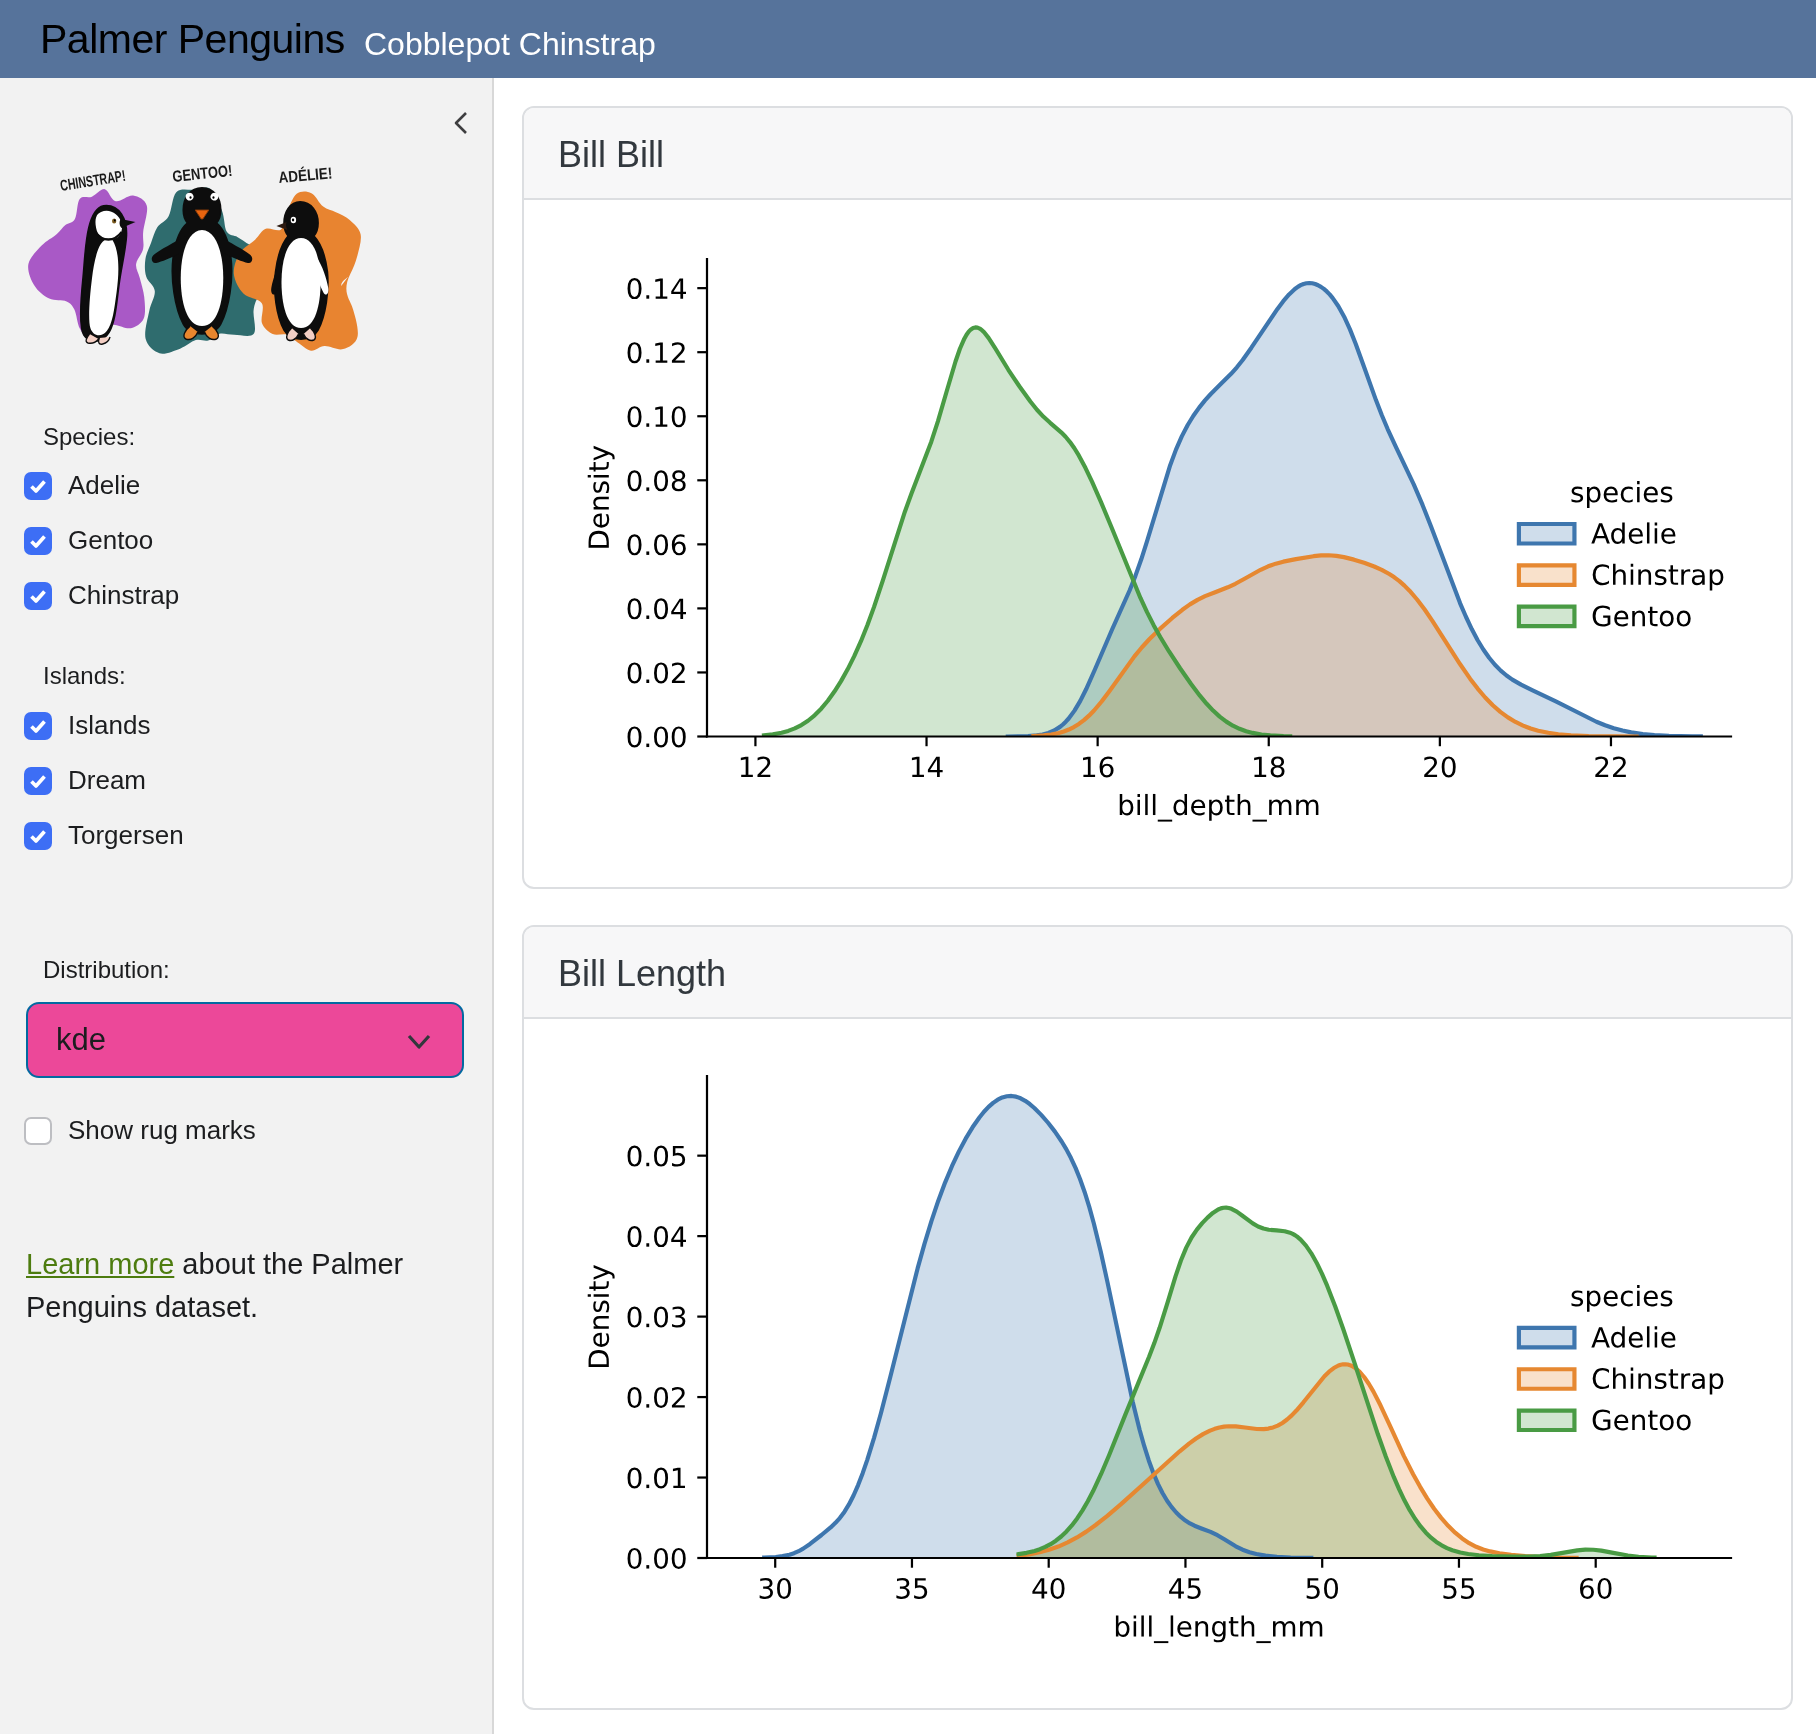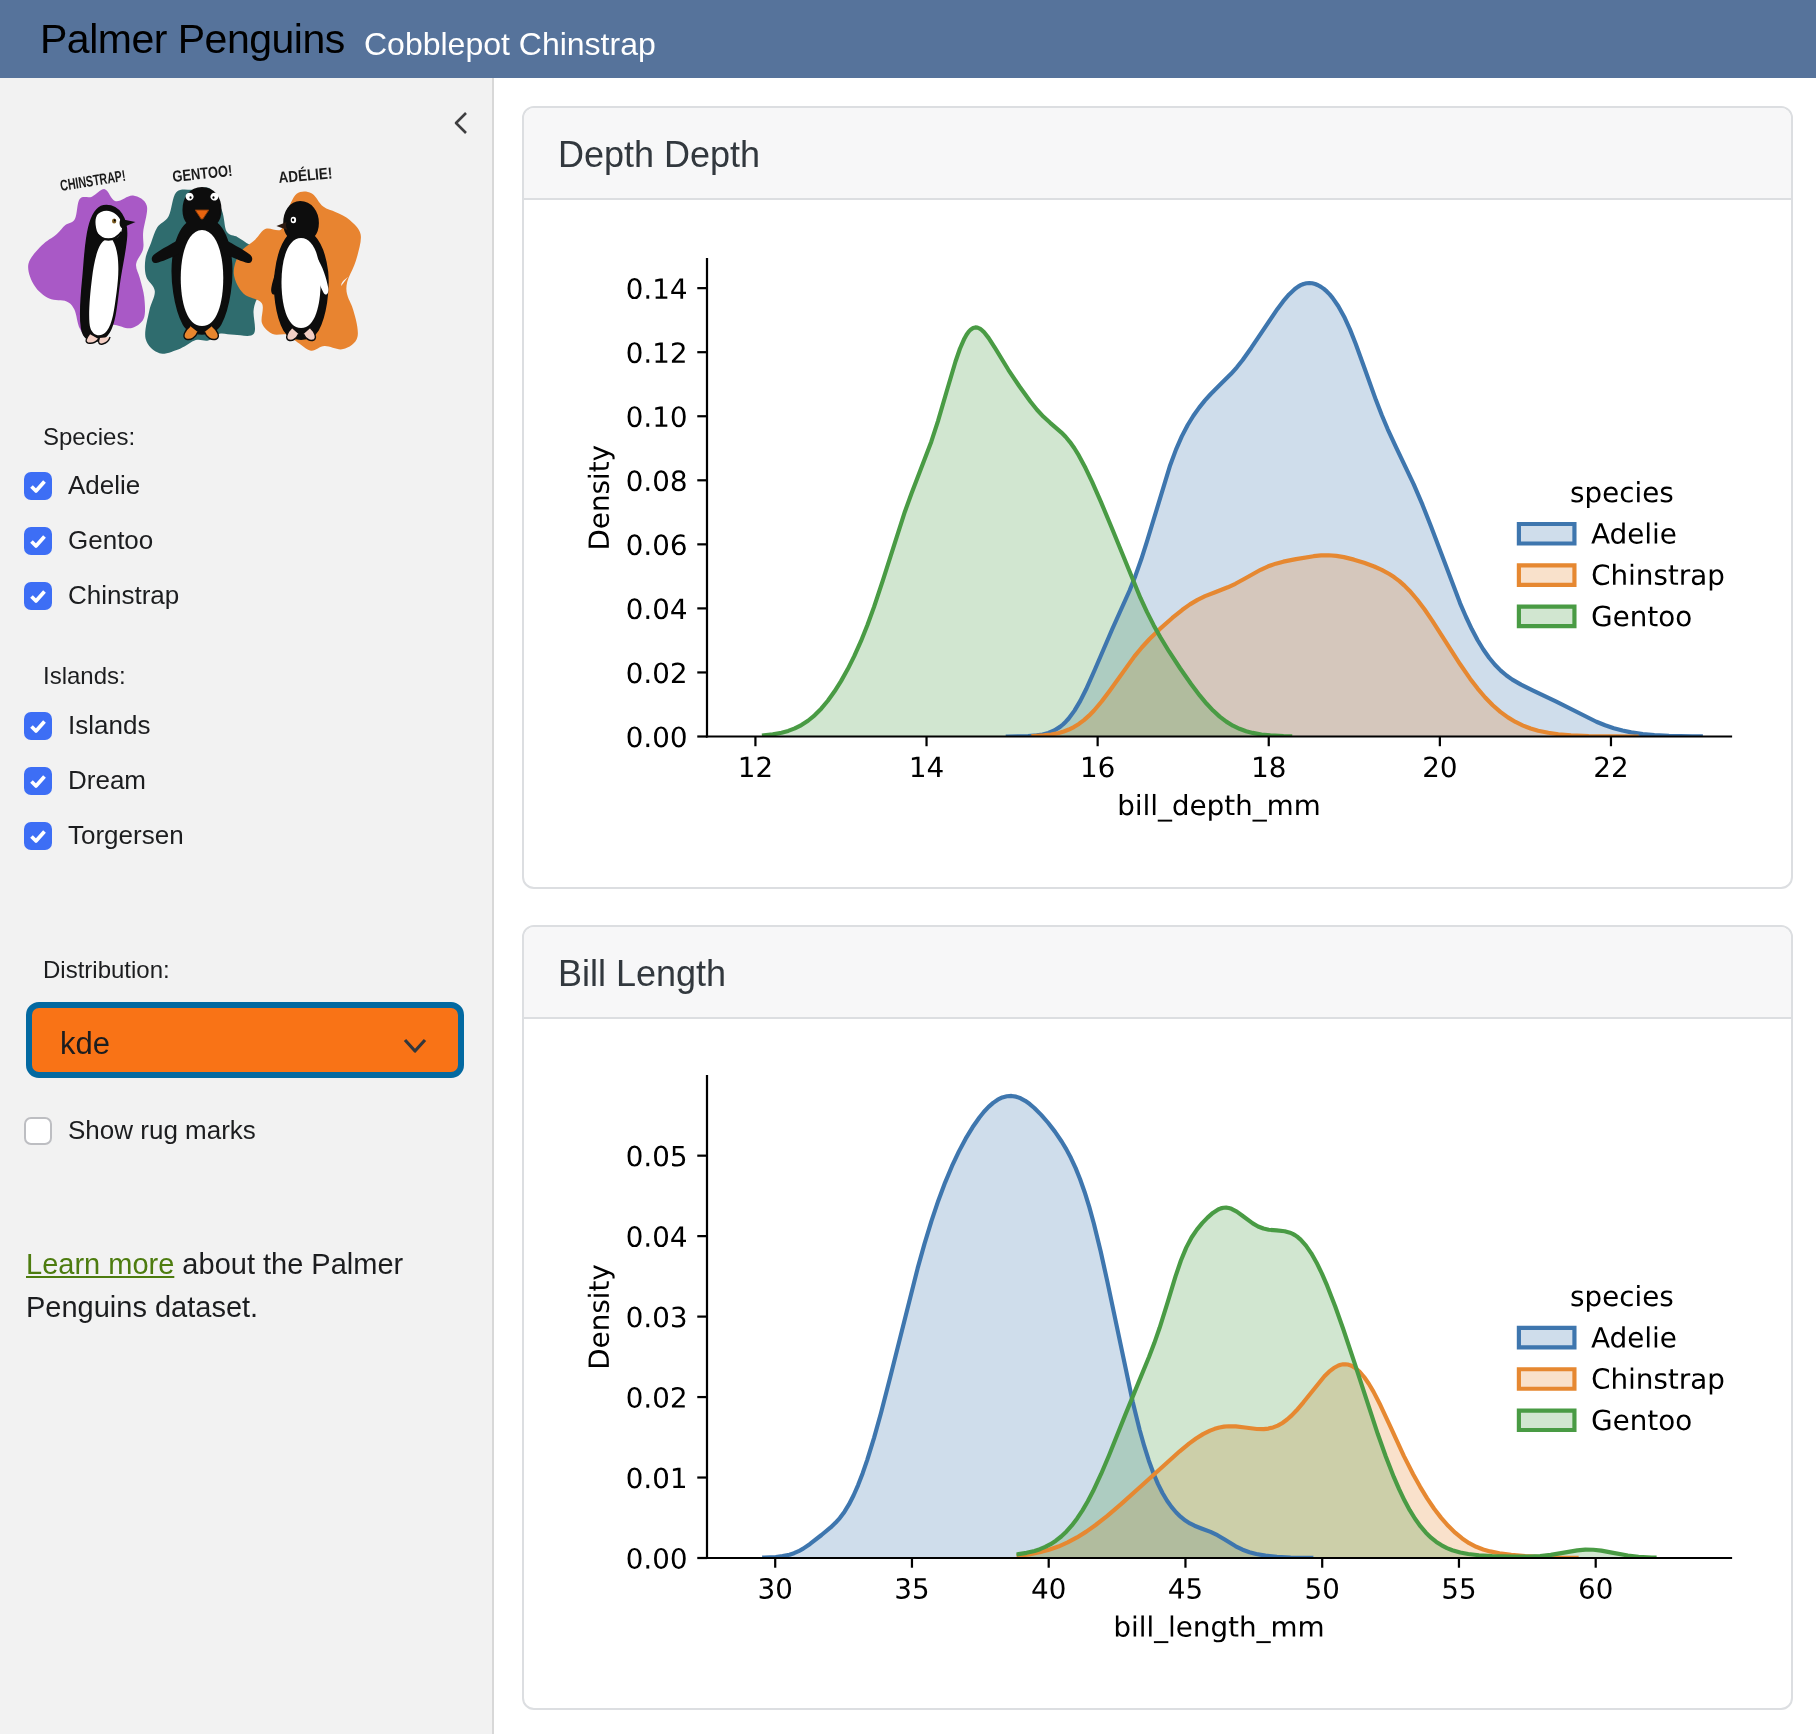--- a/index.html
+++ b/index.html
@@ -5,22 +5,22 @@
 #page { position:relative; width:1816px; height:1734px; overflow:hidden; }
 #hdr { position:absolute; left:0; top:0; width:1816px; height:78px; background:#56739b; }
 #hdr .t1 { position:absolute; left:40px; top:16px; font-size:41px; color:#000000; letter-spacing:-0.5px; }
 #hdr .t2 { position:absolute; left:364px; top:26px; font-size:32px; color:#fff; }
 #sidebar { position:absolute; left:0; top:78px; width:494px; height:1656px; background:#f2f2f2; border-right:2px solid #d8d8d8; }
 .lbl { position:absolute; left:43px; font-size:24px; color:#1c1d1f; }
 .cb { position:absolute; left:24px; width:28px; height:28px; border-radius:7px; }
 .cb.on { background:#3d6ef5; }
 .cb.off { background:#fff; border:2px solid #bdbec2; }
 .cblab { position:absolute; left:68px; font-size:26px; color:#1c1d1f; }
-#page .select { position:absolute; left:26px; top:924px; width:438px; height:76px; background:#f97316;
-  border:6px solid #0369a1; border-radius:13px; }
+#page .select { position:absolute; left:26px; top:924px; width:438px; height:76px; background:#ec4899;
+  border:2px solid #0369a1; border-radius:13px; }
 .select .val { position:absolute; left:28px; top:18px; font-size:31px; color:#1c1d1f; }
 #learn { position:absolute; left:26px; top:1165px; width:420px; font-size:29px; line-height:43px; color:#1c1d1f; }
 #learn a { color:#4d7c0f; text-decoration:underline; }
 .card { position:absolute; left:522px; width:1271px; background:#fff; border:2px solid #dcdee1; border-radius:12px; }
 .cardhdr { position:absolute; left:0; top:0; right:0; height:92px; background:#f7f7f8; border-bottom:2px solid #dcdee1;
   border-radius:10px 10px 0 0; }
 .cardhdr .title { position:absolute; left:34px; top:26px; font-size:36px; color:#32383e; }
 svg.fig { position:absolute; }
 </style></head>
 <body>
@@ -109,21 +109,21 @@
     <svg style="position:absolute;right:28px;top:22px" width="30" height="30" viewBox="0 0 30 30" fill="none">
       <polyline points="5,10 15,21 25,10" stroke="#32373c" stroke-width="3.2" stroke-linecap="round" stroke-linejoin="round"></polyline>
         </svg>
   </div>
   <div class="cb off" style="top:1039px"></div>
   <div class="cblab" style="top:1037px">Show rug marks</div>
   <div id="learn"><a href="#">Learn more</a> about the Palmer Penguins dataset.</div>
 </div>
 <div class="card" style="top:106px; height:783px">
   <div class="cardhdr">
-        <div class="title">Depth Depth</div>
+        <div class="title">Bill Bill</div>
       </div>
 </div>
 <div class="card" style="top:925px; height:785px">
   <div class="cardhdr">
         <div class="title">Bill Length</div>
       </div>
 </div>
 <svg class="fig" style="left:540px;top:220px" xmlns:xlink="http://www.w3.org/1999/xlink" width="1240" height="650" viewBox="0 0 446.4 234" xmlns="http://www.w3.org/2000/svg" version="1.1">
 
  <defs>

